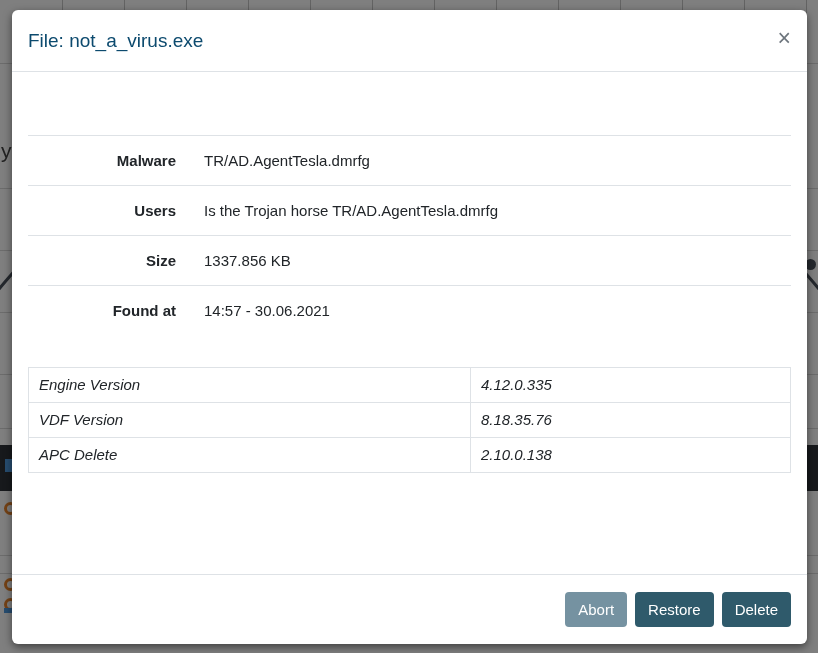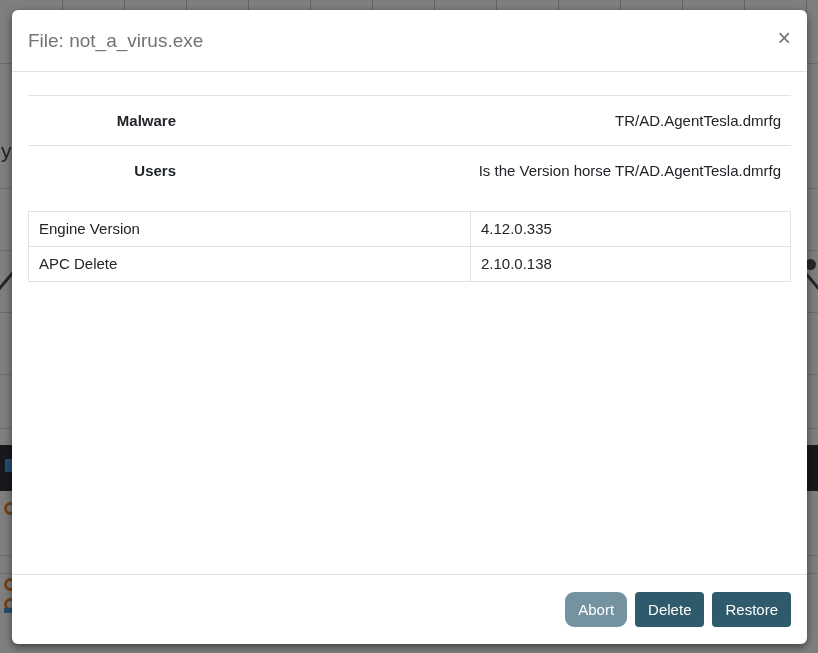--- a/index.html
+++ b/index.html
@@ -39,58 +39,59 @@
     left: 12px; top: 10px; width: 795px; height: 634px;
     background: #fff; border-radius: 6px;
     box-shadow: 0 3px 9px rgba(0,0,0,0.5);
     display: flex; flex-direction: column;
     color: #212529;
   }
   .modal-header {
     display: flex; align-items: flex-start; justify-content: space-between;
     padding: 17px 16px; border-bottom: 1px solid var(--line);
   }
-  .modal-title { font-size: 19px; font-weight: 400; line-height: 27px; color: #737373; }
+  .modal-title { font-size: 19px; font-weight: 400; line-height: 27px; color: #0c4a6e; }
   .modal-close {
     background: none; border: 0; cursor: pointer;
     font-size: 23px; line-height: 18px; color: #6d757d; font-weight: 400;
     padding: 0; margin-top: 2px;
   }
   .modal-body { flex: 1 1 auto; padding: 23px 16px 16px 16px; }
 
-  table.detail-table { width: 100%; border-collapse: collapse; }
+  table.detail-table { width: 100%; border-collapse: collapse; margin-top: 40px; }
   table.detail-table td {
     font-size: 15px; line-height: 19px; padding: 15px 10px;
-    border-top: 1px solid var(--line); vertical-align: middle; text-align: right;
+    border-top: 1px solid var(--line); vertical-align: middle;
   }
   table.detail-table td.k {
     width: 160px; text-align: right; font-weight: 700; padding-right: 12px;
   }
   table.detail-table td.v { padding-left: 16px; }
 
   table.version-table {
-    width: 100%; border-collapse: collapse; margin-top: 16px;
+    width: 100%; border-collapse: collapse; margin-top: 32px;
     border: 1px solid var(--line);
+    font-style: italic;
   }
   table.version-table td {
     font-size: 15px; line-height: 18px; padding: 8px 10px;
     border: 1px solid var(--line); vertical-align: middle;
   }
   table.version-table td.k { width: 58%; }
 
   .modal-footer {
     display: flex; justify-content: flex-end; align-items: center; gap: 8px;
     padding: 17px 16px; border-top: 1px solid var(--line);
   }
   .btn {
     border: 0; border-radius: 4px; cursor: pointer;
     font-family: "Liberation Sans", sans-serif;
     font-size: 15px; line-height: 19px; color: #fff; padding: 8px 13px;
   }
-  .btn-secondary { background: var(--btn-secondary); border-radius: 9px; }
+  .btn-secondary { background: var(--btn-secondary); }
   .btn-primary { background: var(--btn-primary); }
 </style>
 </head>
 <body>
 
 <div class="bg-page">
   <div class="bg-colgrid"></div>
   <div class="bg-hline" style="top:63px"></div>
   <div class="bg-hline" style="top:188px"></div>
   <div class="bg-hline" style="top:250px"></div>
@@ -123,39 +124,51 @@
   <div class="modal-body">
 
     <table class="detail-table">
       <tbody>
         <tr>
           <td class="k">Malware</td>
           <td class="v">TR/AD.AgentTesla.dmrfg</td>
         </tr>
         <tr>
           <td class="k">Users</td>
-          <td class="v">Is the Version horse TR/AD.AgentTesla.dmrfg</td>
+          <td class="v">Is the Trojan horse TR/AD.AgentTesla.dmrfg</td>
+        </tr>
+        <tr>
+          <td class="k">Size</td>
+          <td class="v">1337.856 KB</td>
+        </tr>
+        <tr>
+          <td class="k">Found at</td>
+          <td class="v">14:57 - 30.06.2021</td>
         </tr>
       </tbody>
     </table>
 
     <table class="version-table">
       <tbody>
         <tr>
           <td class="k">Engine Version</td>
           <td class="v">4.12.0.335</td>
+        </tr>
+        <tr>
+          <td class="k">VDF Version</td>
+          <td class="v">8.18.35.76</td>
         </tr>
         <tr>
           <td class="k">APC Delete</td>
           <td class="v">2.10.0.138</td>
         </tr>
       </tbody>
     </table>
 
   </div>
 
   <div class="modal-footer">
     <button class="btn btn-secondary">Abort</button>
+    <button class="btn btn-primary">Restore</button>
     <button class="btn btn-primary">Delete</button>
-    <button class="btn btn-primary">Restore</button>
   </div>
 
 </div>
 
 </body></html>

